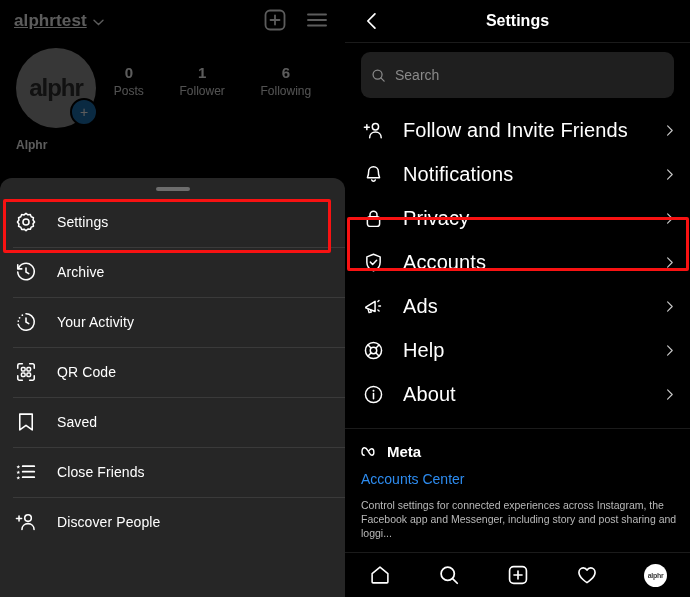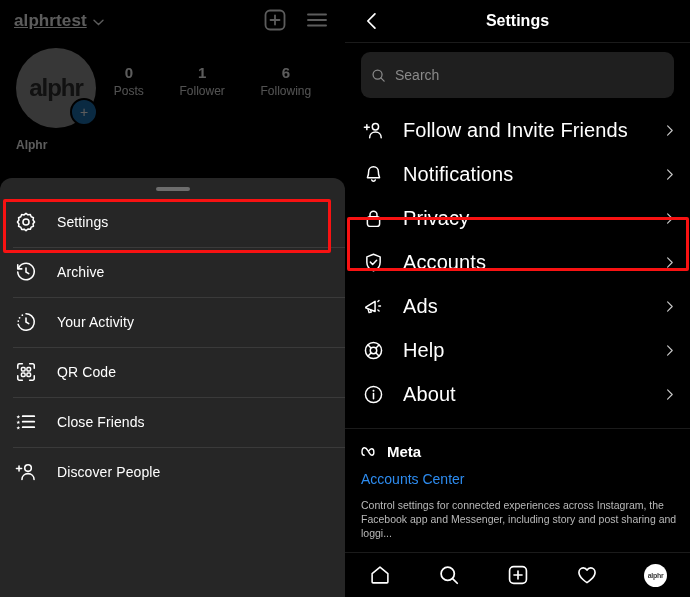--- a/index.html
+++ b/index.html
@@ -190,20 +190,28 @@
               <path d="M8 21H4.8A1.8 1.8 0 0 1 3 19.2V16" stroke="#fff" stroke-width="1.7" fill="none" stroke-linecap="round"></path>
               <rect x="7" y="7" width="4" height="4" rx="1.1" stroke="#fff" stroke-width="1.6" fill="none"></rect>
               <rect x="13" y="7" width="4" height="4" rx="1.1" stroke="#fff" stroke-width="1.6" fill="none"></rect>
               <rect x="7" y="13" width="4" height="4" rx="1.1" stroke="#fff" stroke-width="1.6" fill="none"></rect>
               <rect x="13" y="13" width="4" height="4" rx="1.1" stroke="#fff" stroke-width="1.6" fill="none"></rect>
             </svg>
           </span>
           <span class="s-label">QR Code</span>
         </div>
 
+        <div class="s-item">
+          <span class="s-icon">
+            <svg class="svgw" width="22" height="22" viewBox="0 0 24 24">
+              <path d="M5.2 3.4h13.6v17.2L12 15.6l-6.8 5z" stroke="#fff" stroke-width="1.7" fill="none" stroke-linejoin="round"></path>
+            </svg>
+          </span>
+          <span class="s-label">Saved</span>
+        </div>
 
         <div class="s-item">
           <span class="s-icon">
             <svg class="svgw" width="22" height="22" viewBox="0 0 24 24">
               <path d="M3.6 4.4l.55 1.35 1.45.1-1.12.95.36 1.4-1.24-.78-1.24.78.36-1.4L1.6 5.85l1.45-.1z" fill="#fff"></path>
               <path d="M3.6 10.4l.55 1.35 1.45.1-1.12.95.36 1.4-1.24-.78-1.24.78.36-1.4-1.12-.95 1.45-.1z" fill="#fff"></path>
               <path d="M3.6 16.4l.55 1.35 1.45.1-1.12.95.36 1.4-1.24-.78-1.24.78.36-1.4-1.12-.95 1.45-.1z" fill="#fff"></path>
               <line x1="8.4" y1="5.6" x2="21" y2="5.6" stroke="#fff" stroke-width="1.9" stroke-linecap="round"></line>
               <line x1="8.4" y1="11.6" x2="21" y2="11.6" stroke="#fff" stroke-width="1.9" stroke-linecap="round"></line>
               <line x1="8.4" y1="17.6" x2="21" y2="17.6" stroke="#fff" stroke-width="1.9" stroke-linecap="round"></line>

